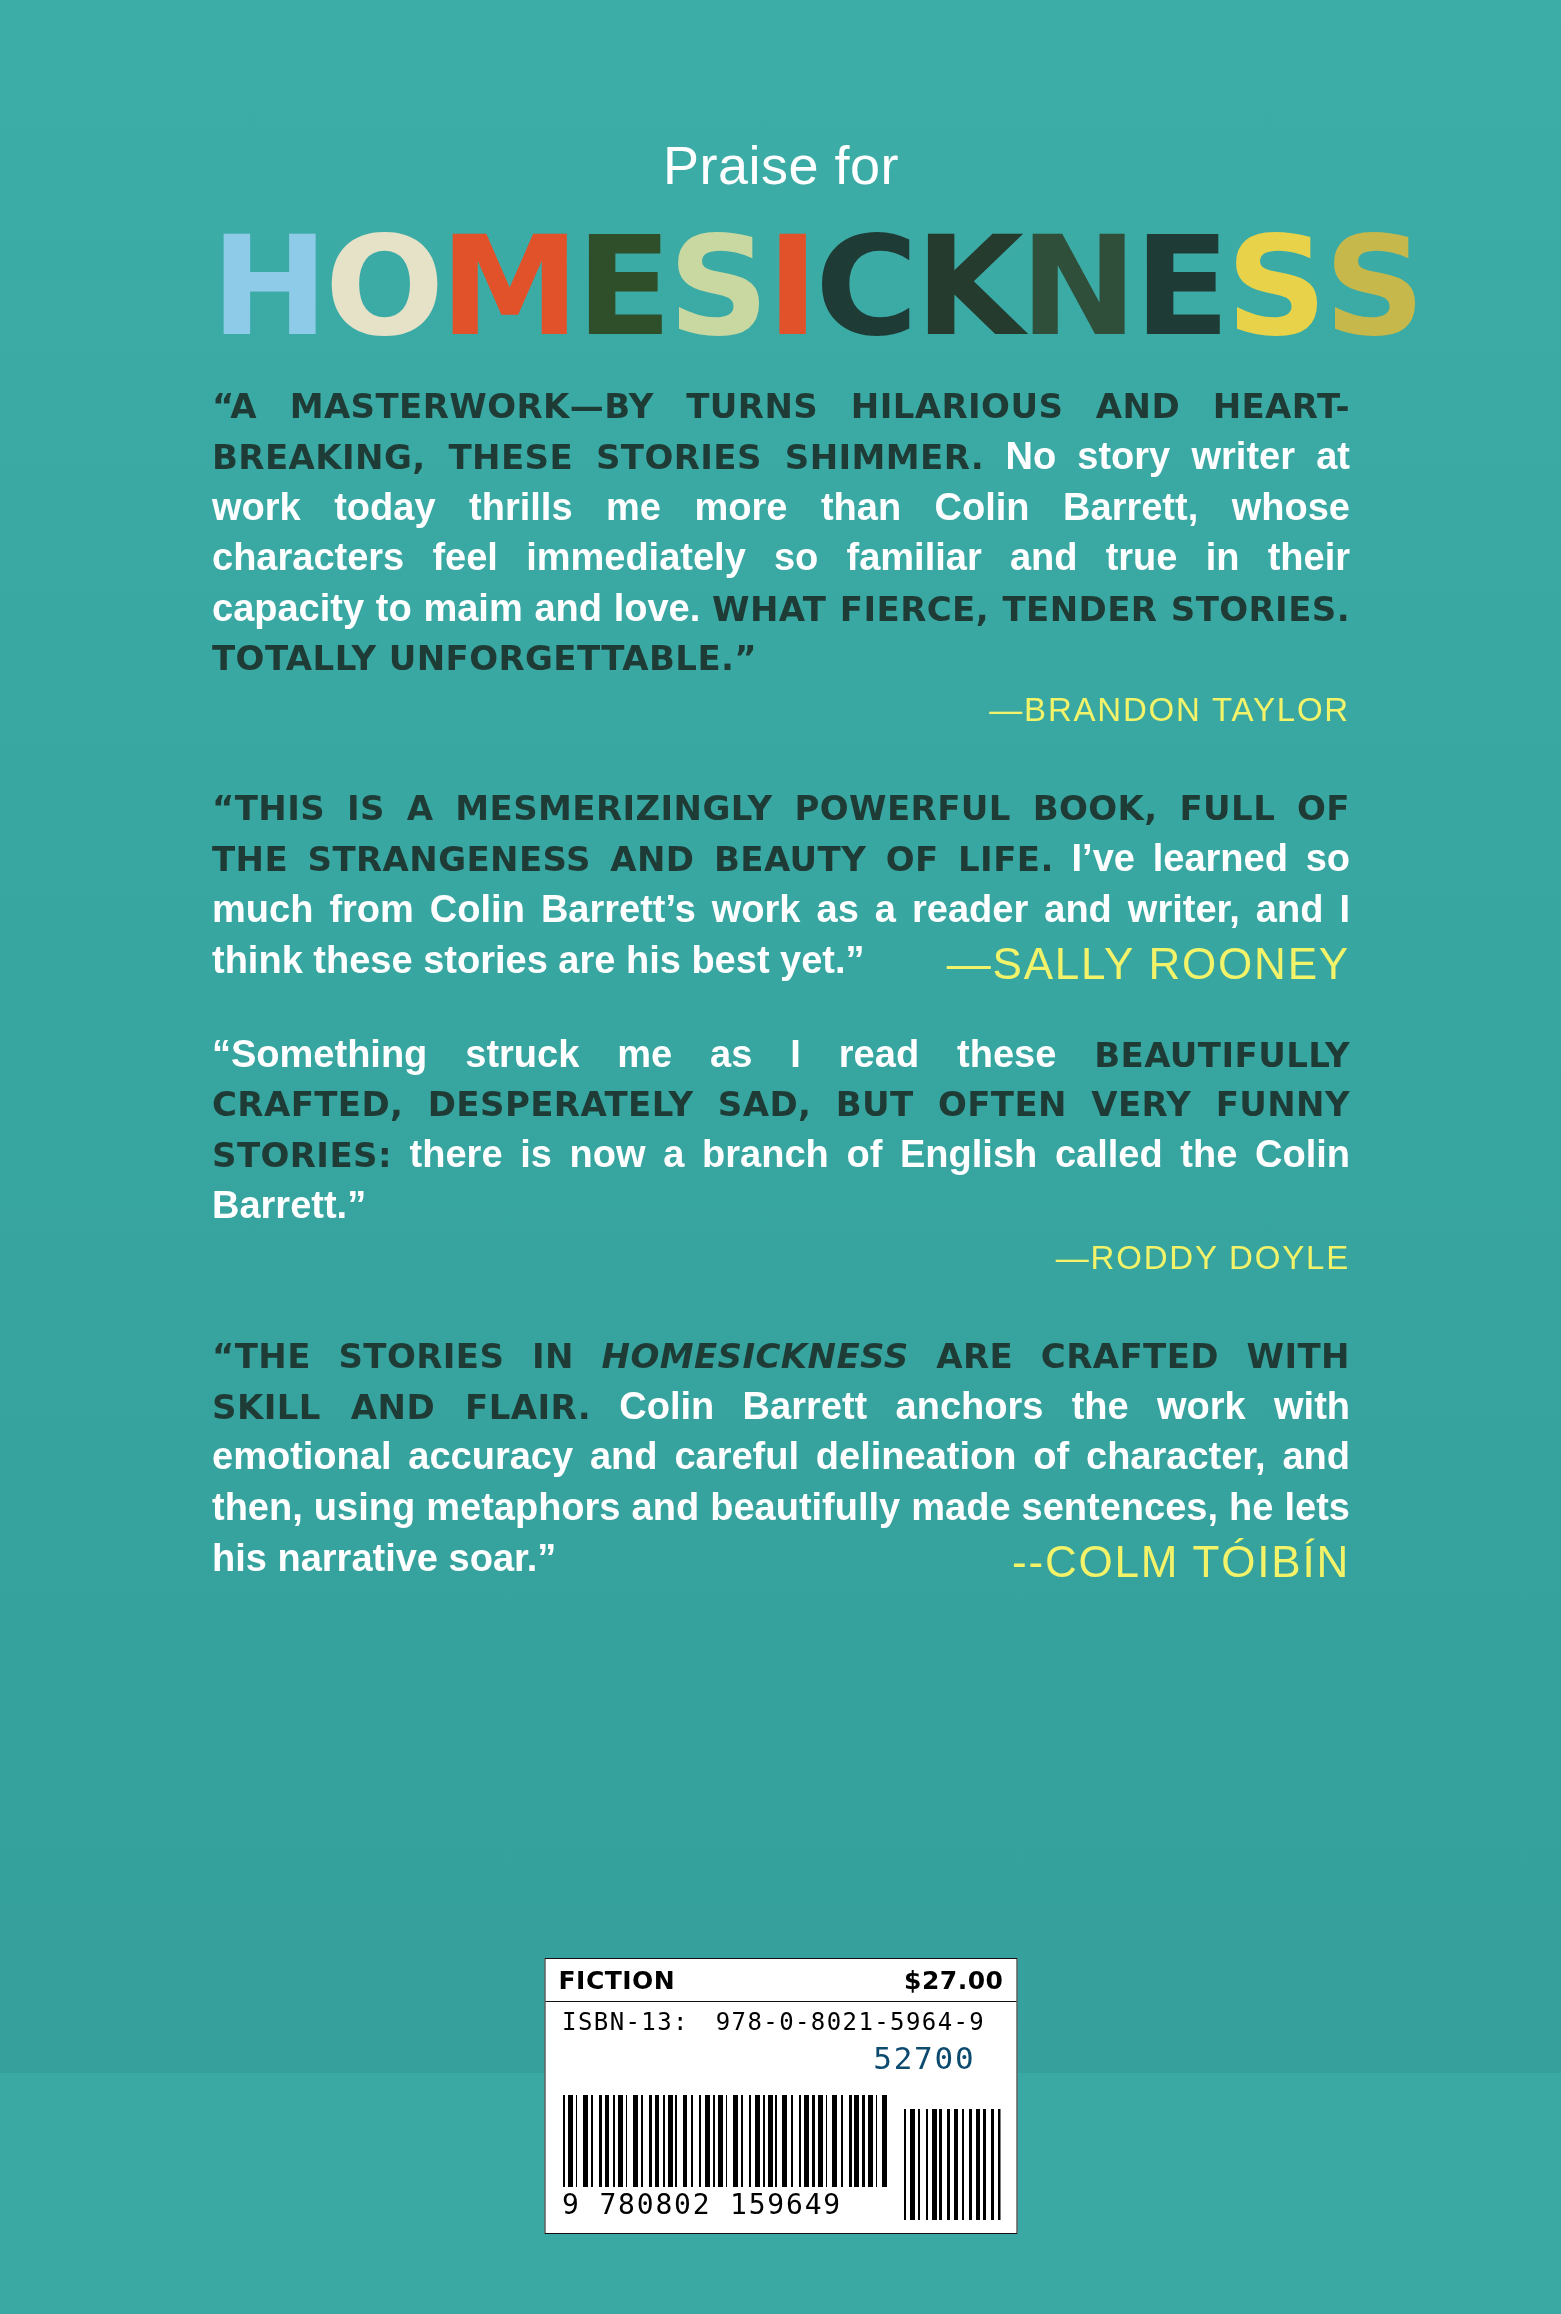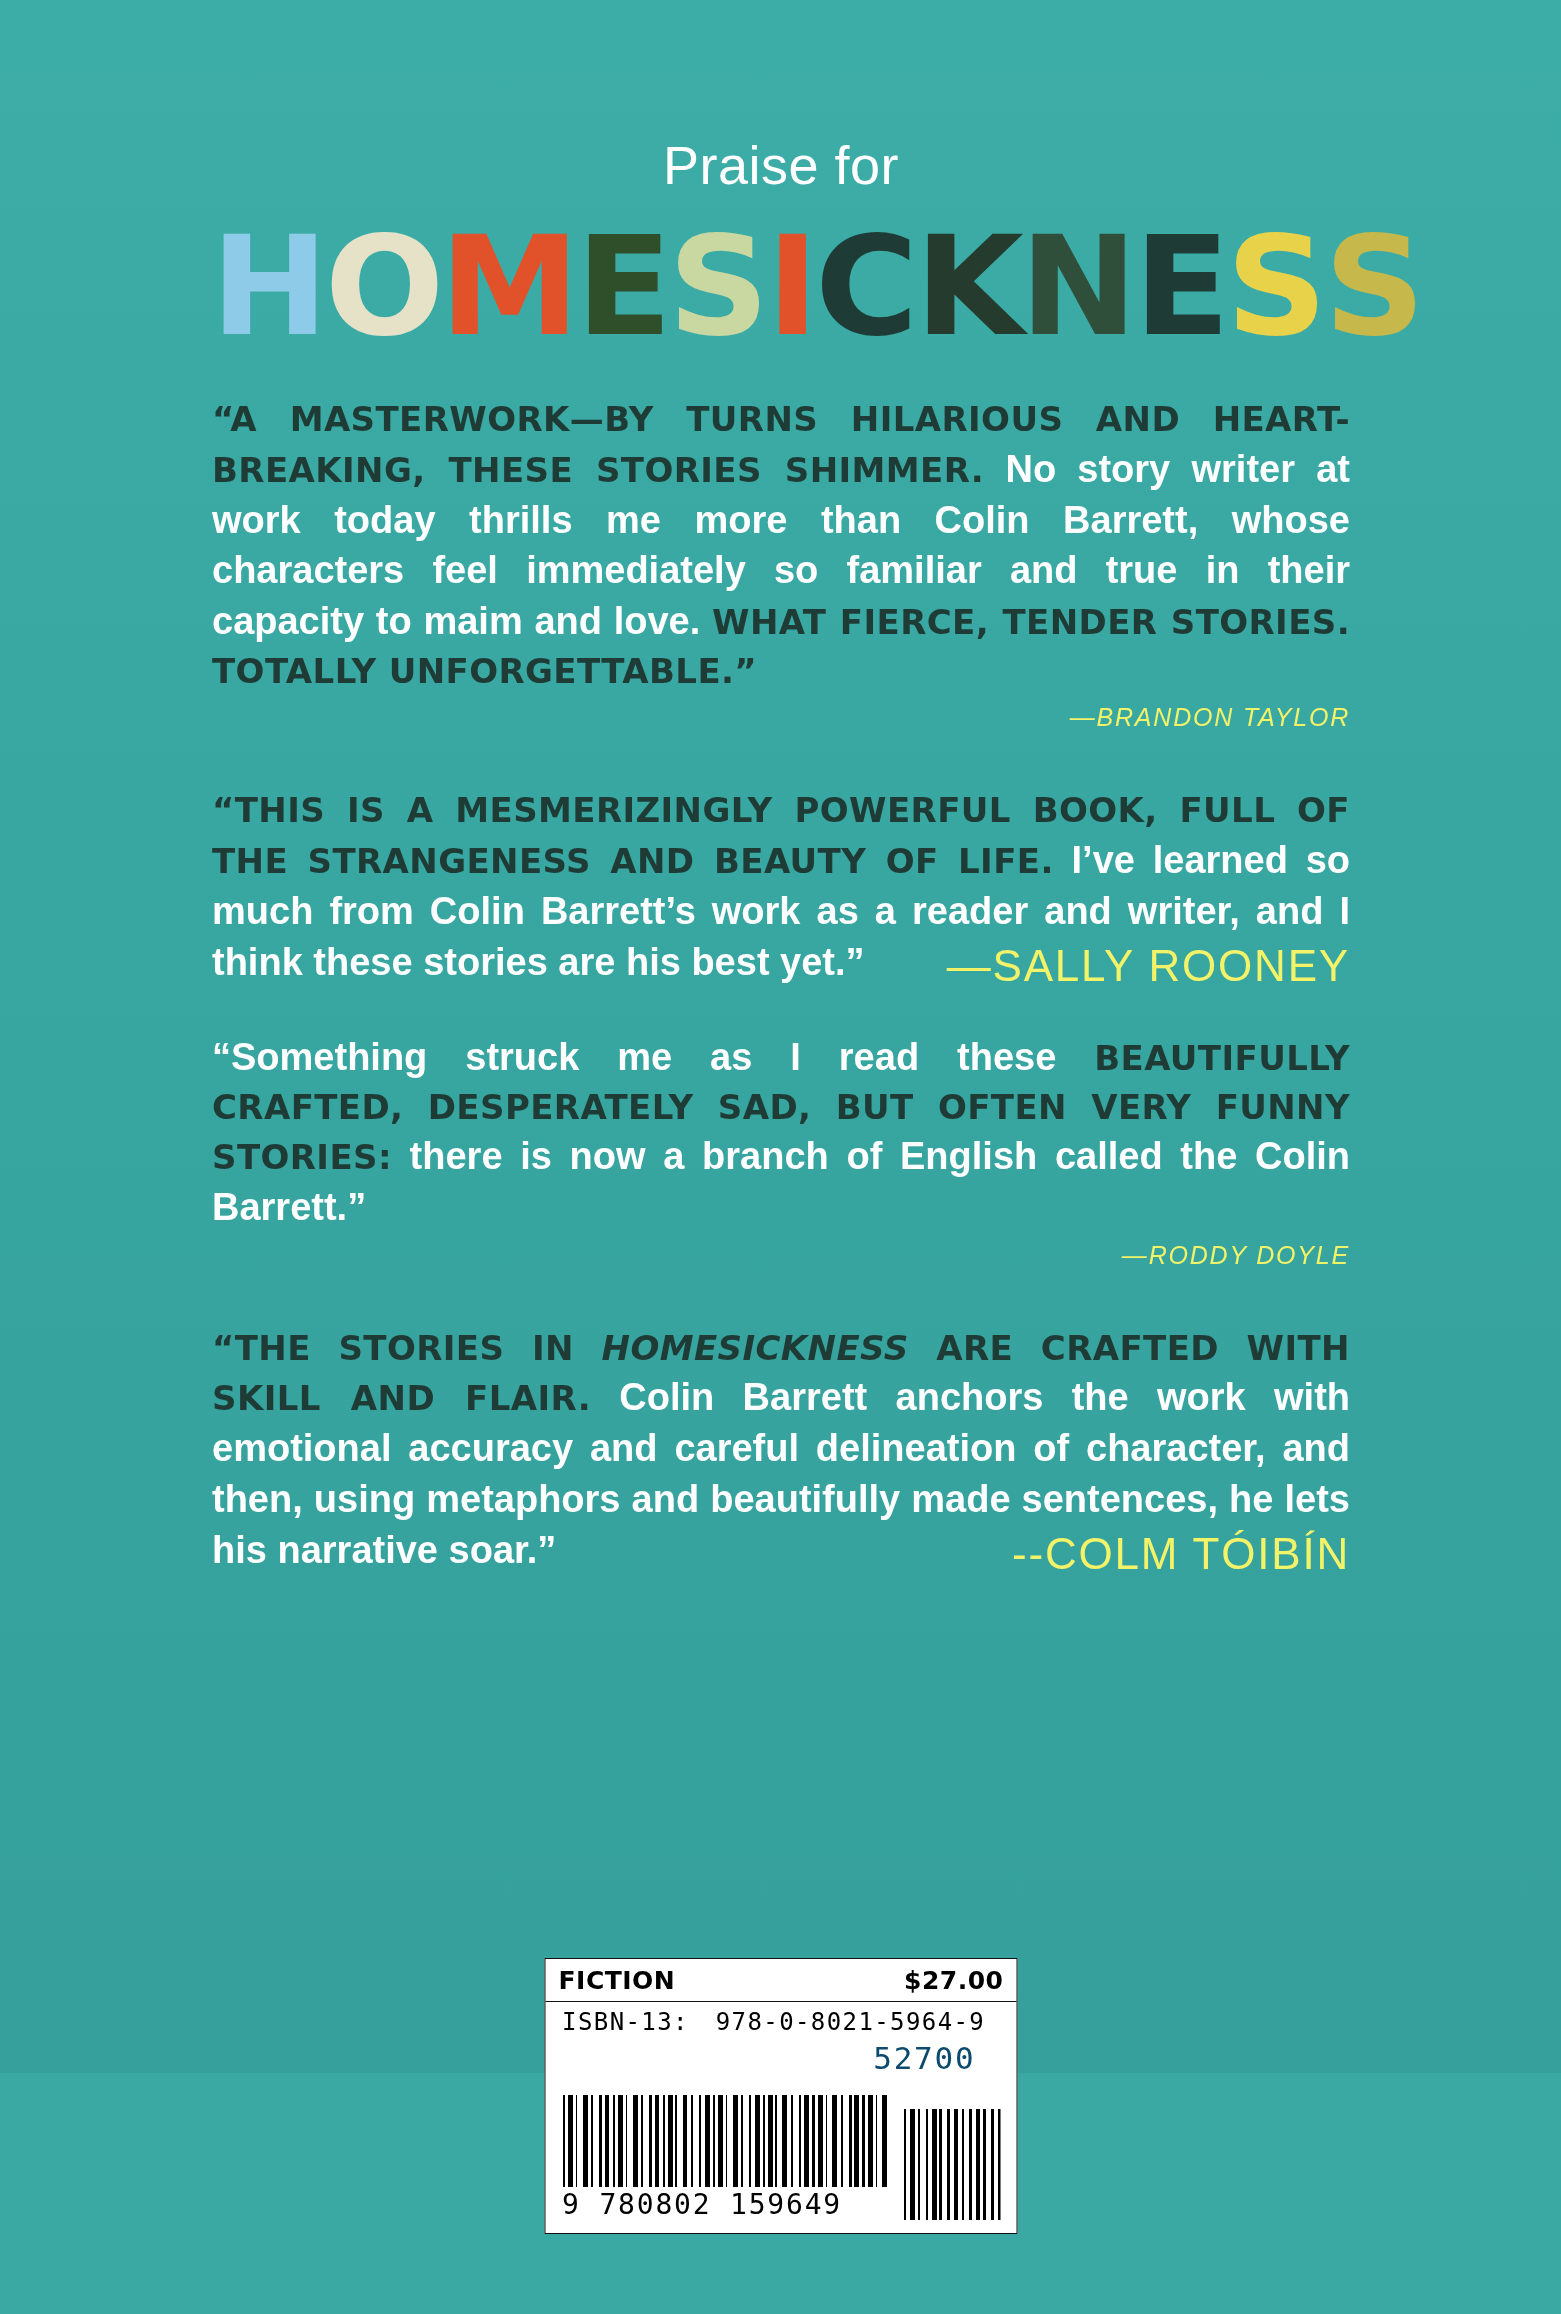--- a/index.html
+++ b/index.html
@@ -48,21 +48,21 @@
     line-height: 1;
     letter-spacing: -1.8px;
     -webkit-background-clip: text;
     background-clip: text;
     color: transparent;
     transform: scaleX(1.02);
   }
 
   
   .blurbs {
-    margin-top: 39px;
+    margin-top: 26px;
   }
   .blurb {
     margin-bottom: 52px;
     color: #ffffff;
     font-size: 37px;
     line-height: 1.32;
     text-align: justify;
   }
   .blurb p {
     margin: 0;
@@ -79,25 +79,24 @@
   }
   .reg {
     font-weight: 700;
     color: #ffffff;
     font-size: 38px;
   }
   .attrib {
     display: block;
     text-align: right;
     color: #f3f36a;
-    font-size: 25px;
+    font-size: 33px;
     letter-spacing: 1.8px;
     margin-top: 5.5px;
     font-weight: 400;
-    font-style: italic;
   }
   .attrib-inline {
     color: #f3f36a;
     font-size: 44px;
     letter-spacing: 1.8px;
     font-weight: 400;
     float: right;
   }
   .blurb.tight { margin-bottom: 44px; }
 

